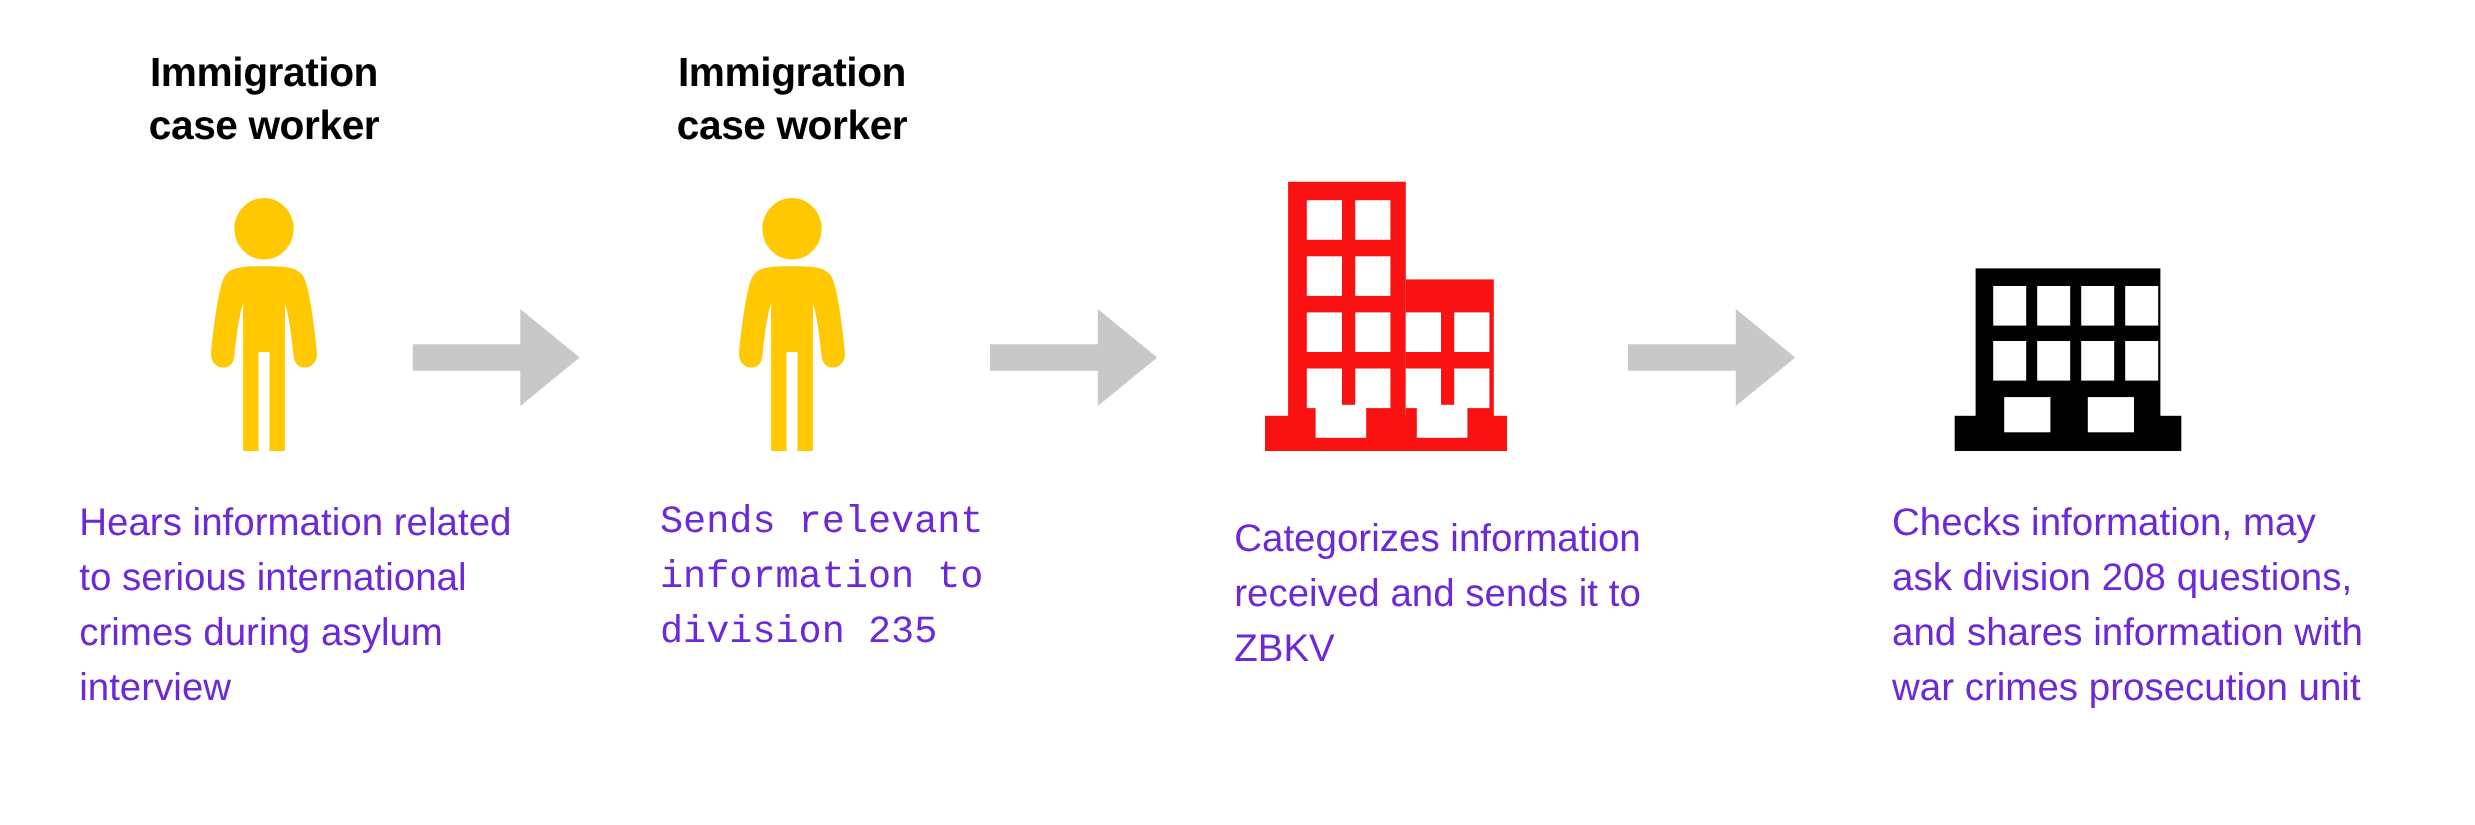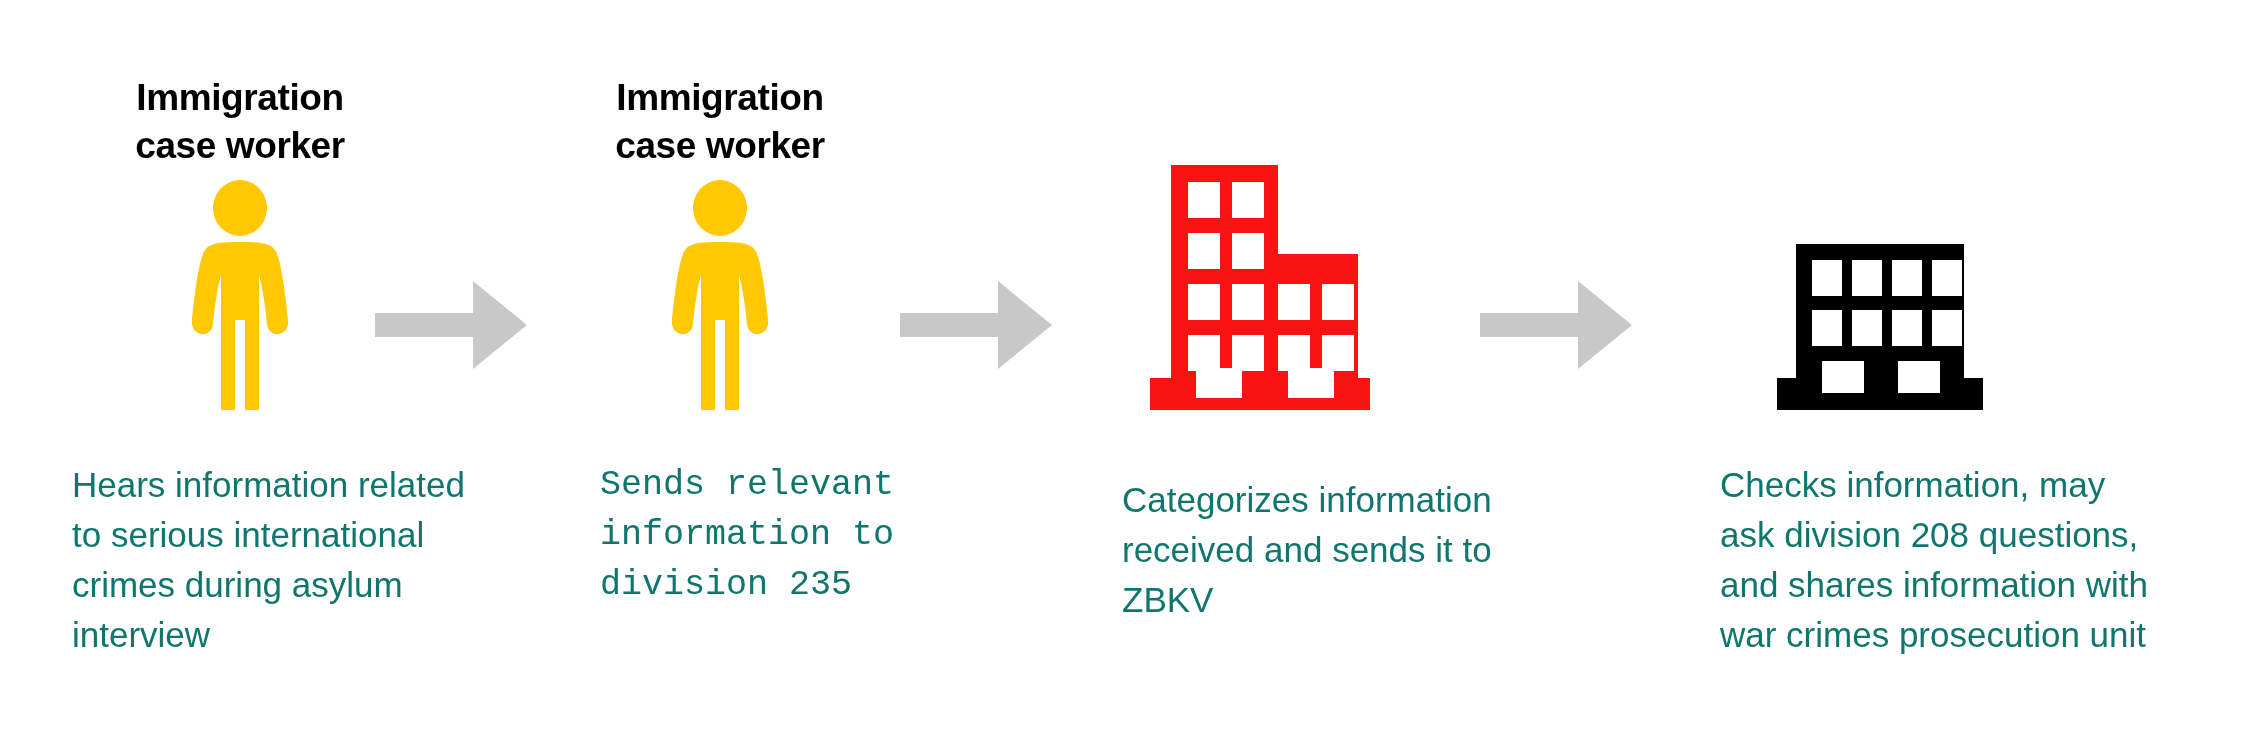--- a/index.html
+++ b/index.html
@@ -20,21 +20,21 @@
     width: 2250px;
     height: 750px;
   }
   .col {
     position: absolute;
     top: 0;
     height: 750px;
   }
   .col-heading {
     position: absolute;
-    top: 74px;
+    top: 42px;
     left: 0;
     width: 100%;
     text-align: center;
     font-family: "Liberation Sans", sans-serif;
     font-weight: bold;
     font-size: 37px;
     line-height: 48px;
     letter-spacing: -0.4px;
     color: #000000;
     white-space: pre-line;
@@ -42,26 +42,26 @@
   .col-icon {
     position: absolute;
     left: 0;
     width: 100%;
     display: flex;
     justify-content: center;
     align-items: flex-end;
   }
   .col-body {
     position: absolute;
-    top: 460px;
+    top: 450px;
     font-family: "Liberation Sans", sans-serif;
     font-weight: normal;
     font-size: 35px;
     line-height: 50px;
-    color: #0f766e;
+    color: #6d28d9;
     white-space: pre-line;
   }
   .arrow {
     position: absolute;
     top: 281px;
   }
 
   
   #col-0 { left: 0px;    width: 480px; }
   #col-1 { left: 480px;  width: 480px; }

